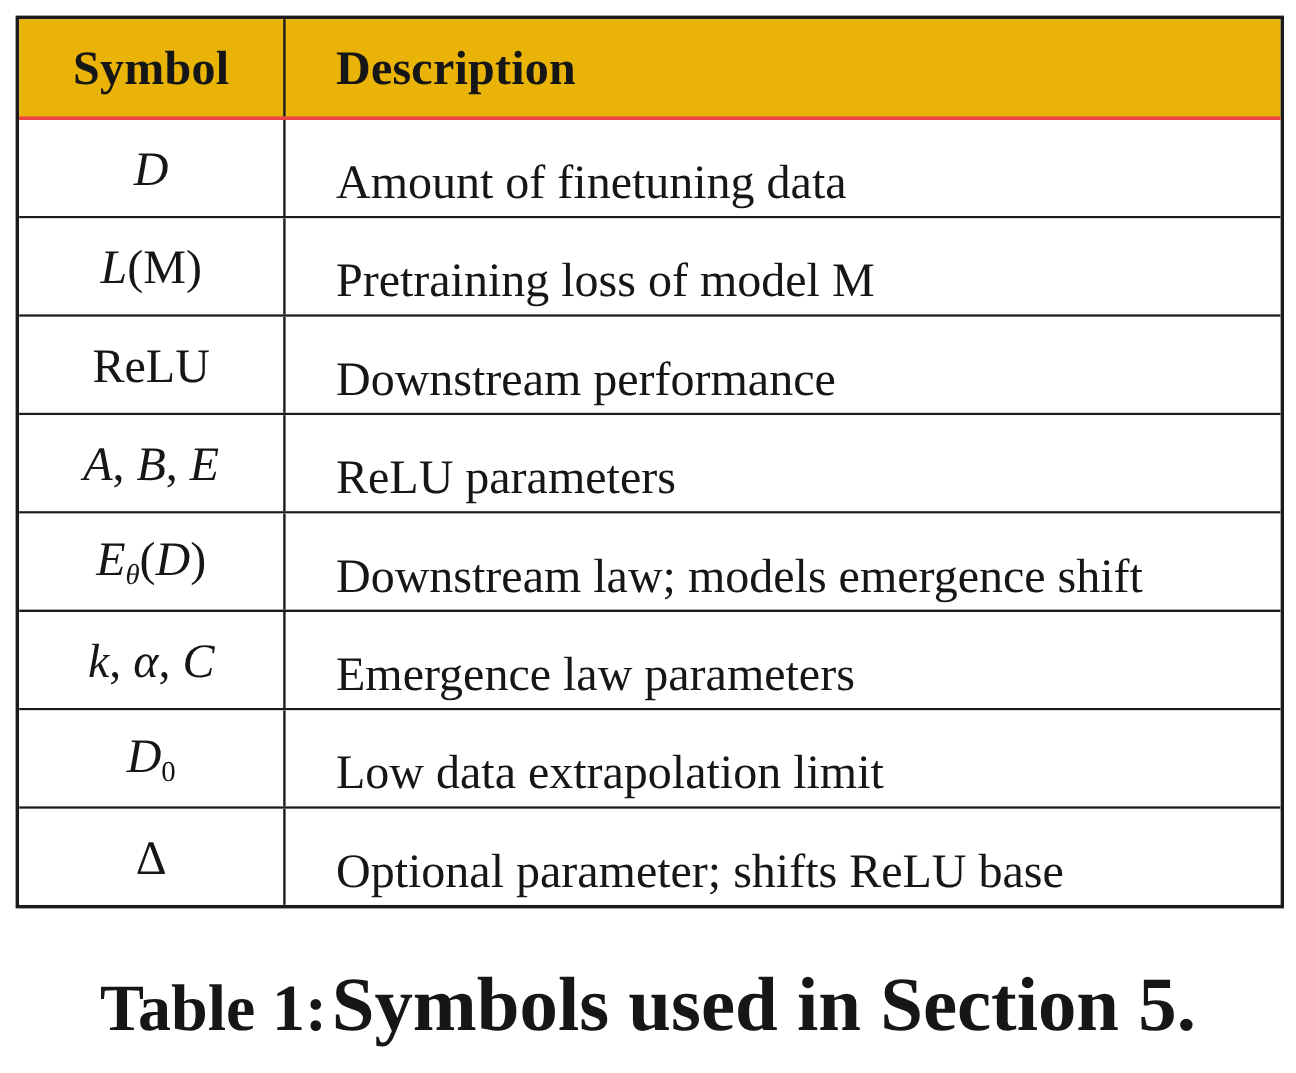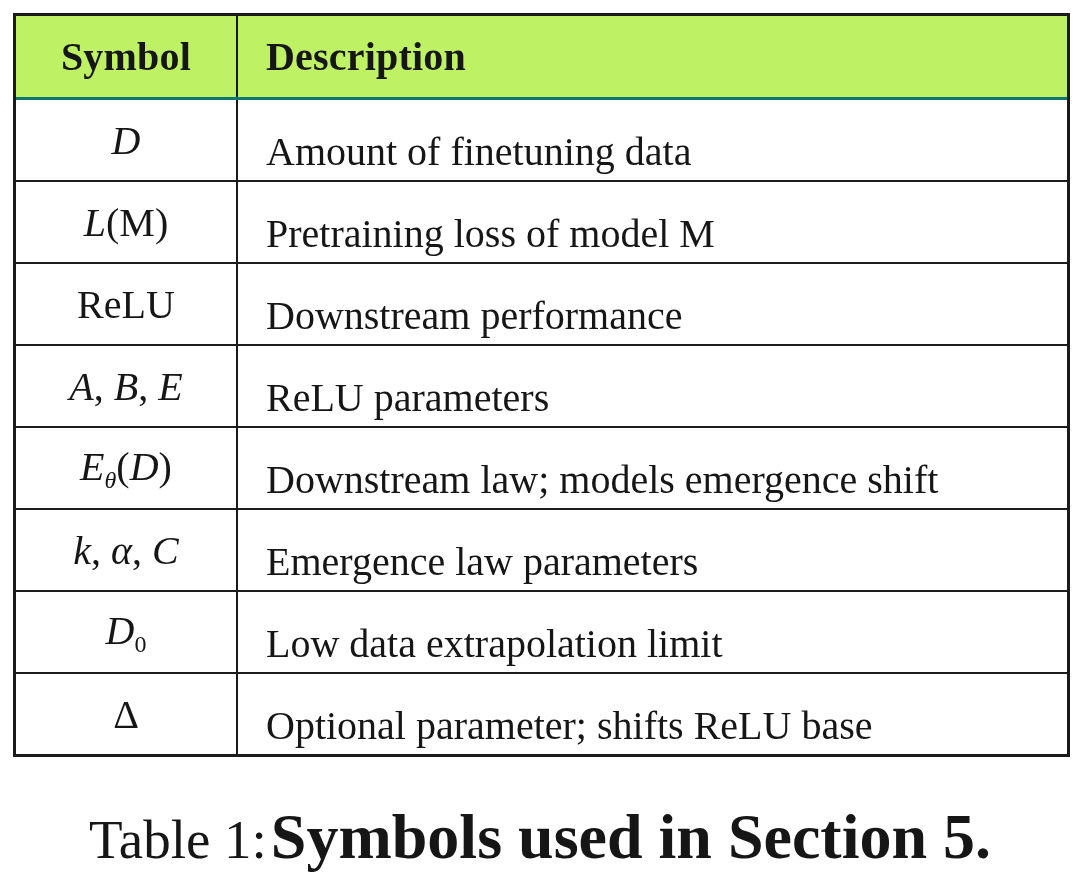--- a/index.html
+++ b/index.html
@@ -15,63 +15,63 @@
   .symtable {
     position: absolute; left: 13px; top: 13px;
     width: 1057px; height: 744px;
     box-sizing: border-box;
     border: 3px solid #1b1b1b;
     background: #ffffff;
     display: flex; flex-direction: column;
   }
   .thead {
     height: 84px; flex: 0 0 84px;
-    background: #bef264;
+    background: #eab308;
     display: flex;
-    border-bottom: 3px solid #0f766e;
+    border-bottom: 3px solid #ef4444;
     box-sizing: border-box;
   }
   .trow {
     flex: 1 1 auto;
     display: flex;
     border-bottom: 2.5px solid #1b1b1b;
     box-sizing: border-box;
     background: #ffffff;
   }
   .trow.last { border-bottom: none; }
 
   .colsym {
     width: 222px; flex: 0 0 222px;
     box-sizing: border-box;
     border-right: 2.5px solid #1b1b1b;
     display: flex; align-items: center; justify-content: center;
   }
   .coldesc {
     flex: 1 1 auto;
     display: flex; align-items: center;
-    padding-left: 28px;
+    padding-left: 42px;
     box-sizing: border-box;
   }
 
   .hlabel { font-weight: bold; font-size: 40px; letter-spacing: 0.2px; }
   .dtext  { font-size: 40px; white-space: nowrap; margin-top: 22px; }
   .symwrap { font-size: 40px; white-space: nowrap; }
 
   .seg.italic { font-style: italic; }
   .seg.upright { font-style: normal; }
   .seg.subscript-italic  { font-style: italic; font-size: 0.60em; vertical-align: -0.32em; }
   .seg.subscript-upright { font-style: normal; font-size: 0.60em; vertical-align: -0.32em; }
 
   .caption {
     position: absolute; left: 0; top: 800px;
     width: 100%;
     text-align: center;
     white-space: nowrap;
   }
-  .cap-label { font-size: 55px; margin-right: 4px; }
+  .cap-label { font-size: 55px; margin-right: 4px; font-weight: bold; }
   .cap-text  { font-size: 64px; font-weight: bold; }
 </style>
 </head>
 <body>
 
 <div class="page">
 
   <div class="symtable">
     <div class="thead">
       <div class="colsym">

